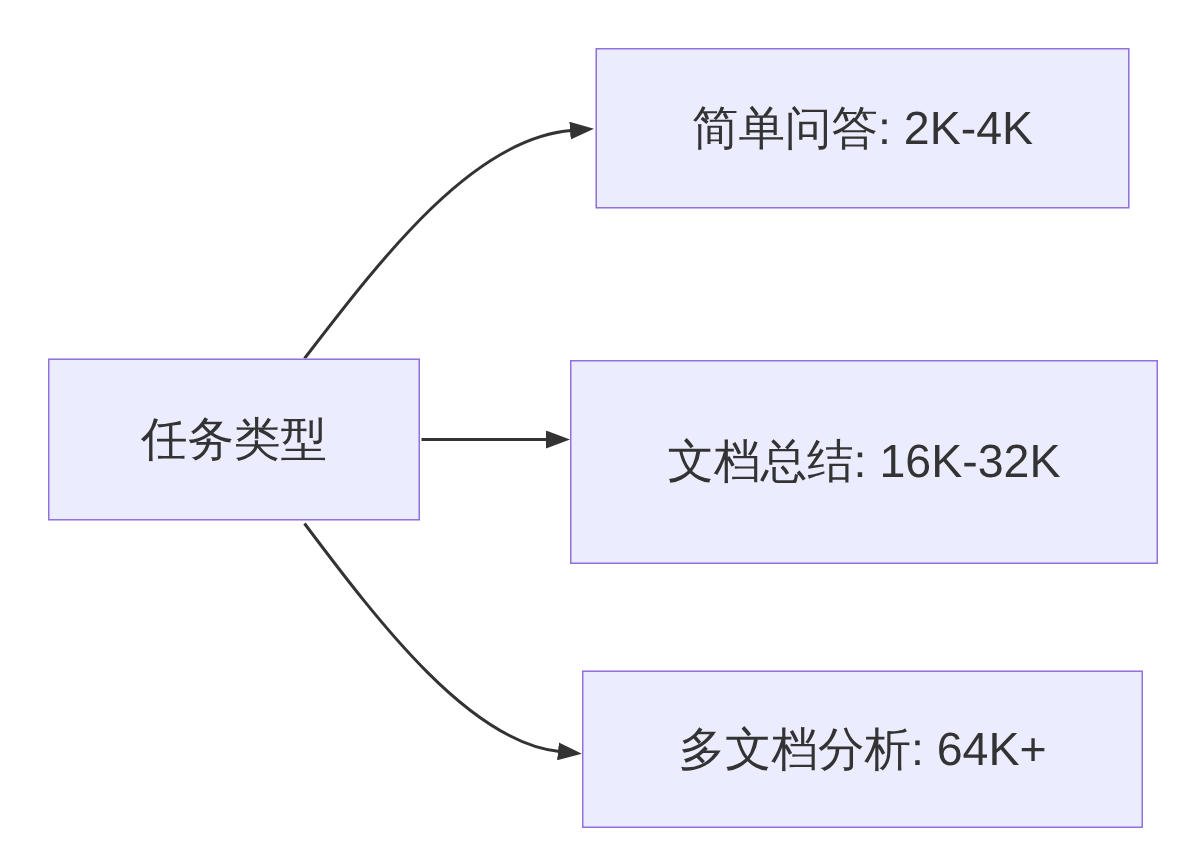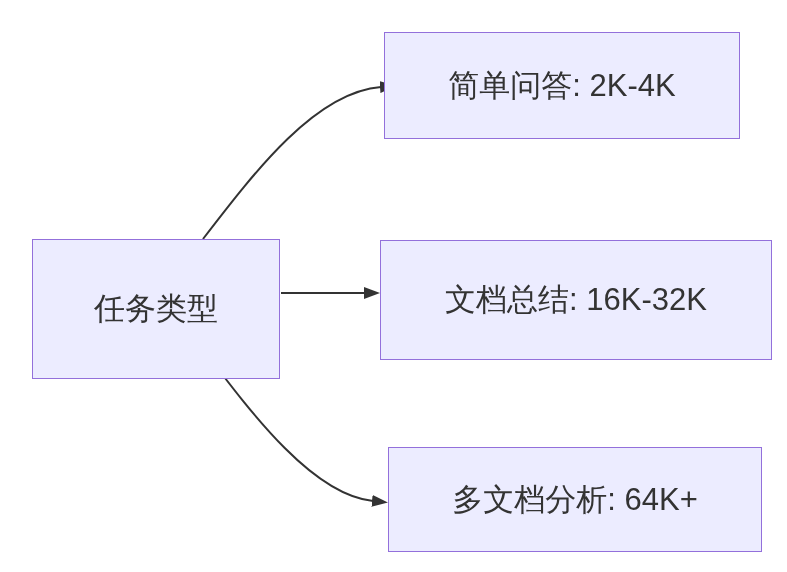--- a/index.html
+++ b/index.html
@@ -33,23 +33,23 @@
     align-items: center;
     justify-content: center;
     background: var(--node-fill, #ececff);
     border: 1.5px solid var(--node-border, #9370db);
     color: var(--text-color, #333333);
     font-size: 31px;
     line-height: 1.2;
     white-space: nowrap;
     text-align: center;
   }
-  .node-root     { left: 32px;  top: 239px; width: 248px; height: 140px; }
-  .node-qa       { left: 384px; top: 32px;  width: 356px; height: 107px; }
-  .node-summary  { left: 380px; top: 240px; width: 392px; height: 120px; }
+  .node-root     { left: 32px;  top: 239px; width: 248px; height: 108px; }
+  .node-qa       { left: 397px; top: 32px;  width: 356px; height: 107px; }
+  .node-summary  { left: 380px; top: 240px; width: 392px; height: 136px; }
   .node-multidoc { left: 388px; top: 447px; width: 374px; height: 105px; }
 </style>
 </head>
 <body>
 
 <div class="canvas">
 
   <svg class="edges-layer" width="787" height="572" viewBox="0 0 787 572" xmlns="http://www.w3.org/2000/svg">
     <defs>
       <marker id="arrowhead" markerUnits="userSpaceOnUse" markerWidth="16" markerHeight="12" refX="1" refY="6" orient="auto">

